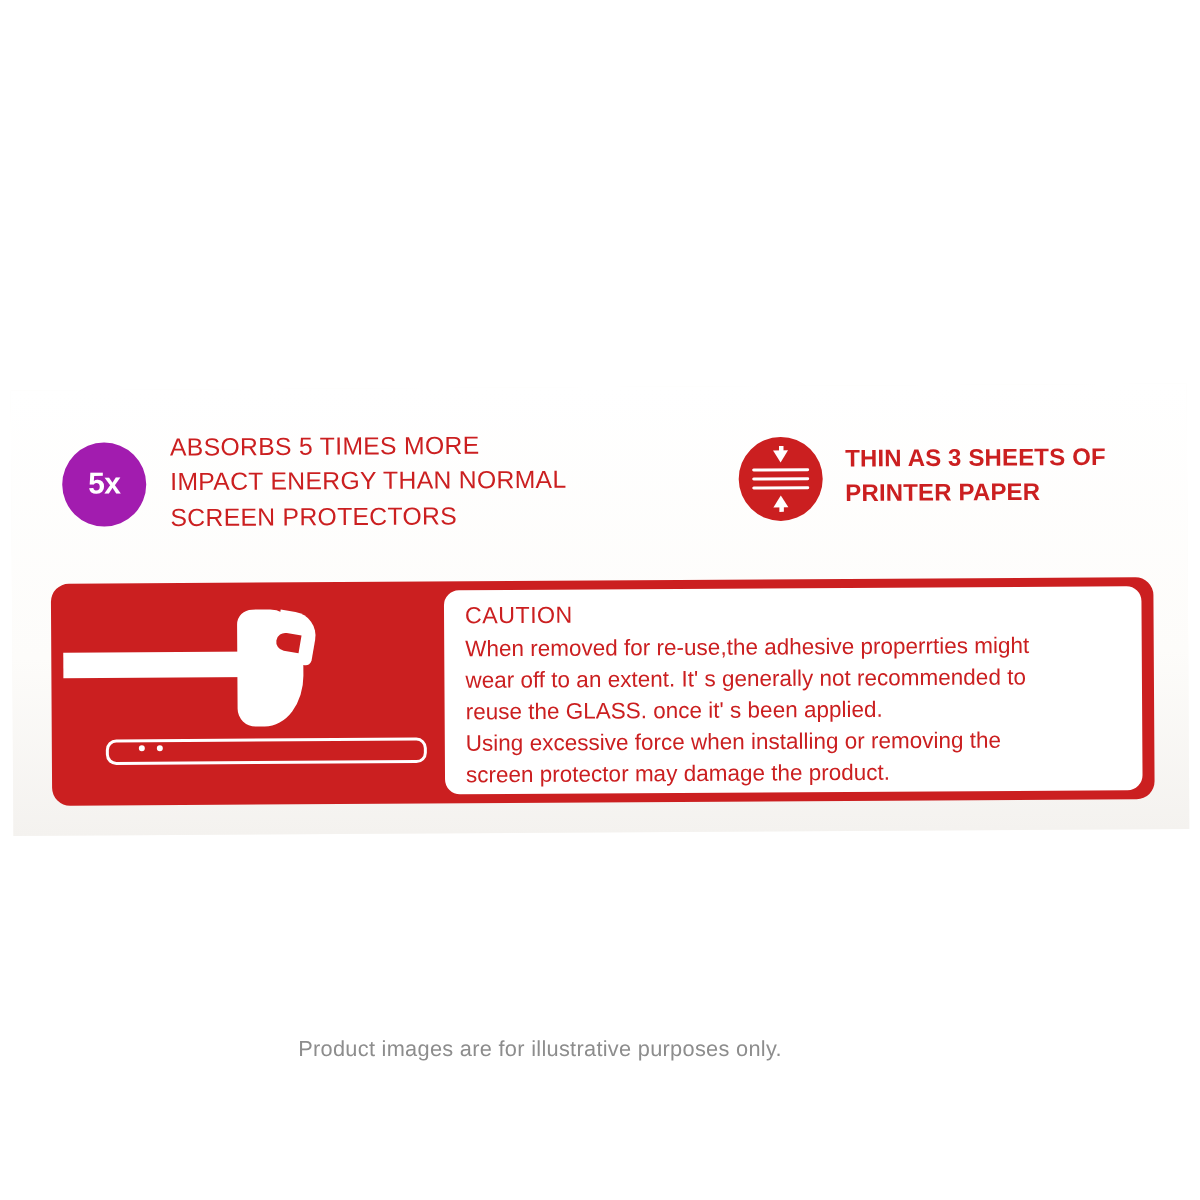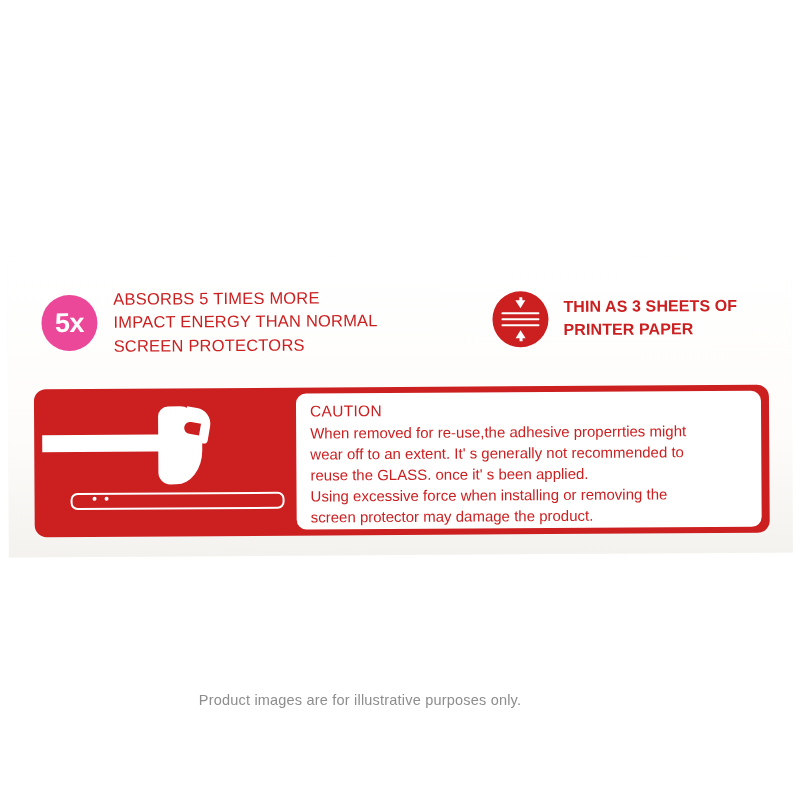--- a/index.html
+++ b/index.html
@@ -54,26 +54,26 @@
     display: flex;
     align-items: center;
   }
   .feature-5x { left: 34px; top: 28px; }
   .feature-thin { left: 485px; top: 34px; }
 
   .badge-circle {
     width: 56px;
     height: 56px;
     border-radius: 50%;
-    background: #ec4899;
+    background: #a21caf;
     color: #ffffff;
     display: flex;
     align-items: center;
     justify-content: center;
-    font-size: 27px;
+    font-size: 20px;
     font-weight: bold;
     letter-spacing: -0.5px;
     flex: 0 0 auto;
   }
 
   .feature-text {
     margin-left: 16px;
     color: #cb1f20;
     font-size: 16.5px;
     line-height: 1.42;

